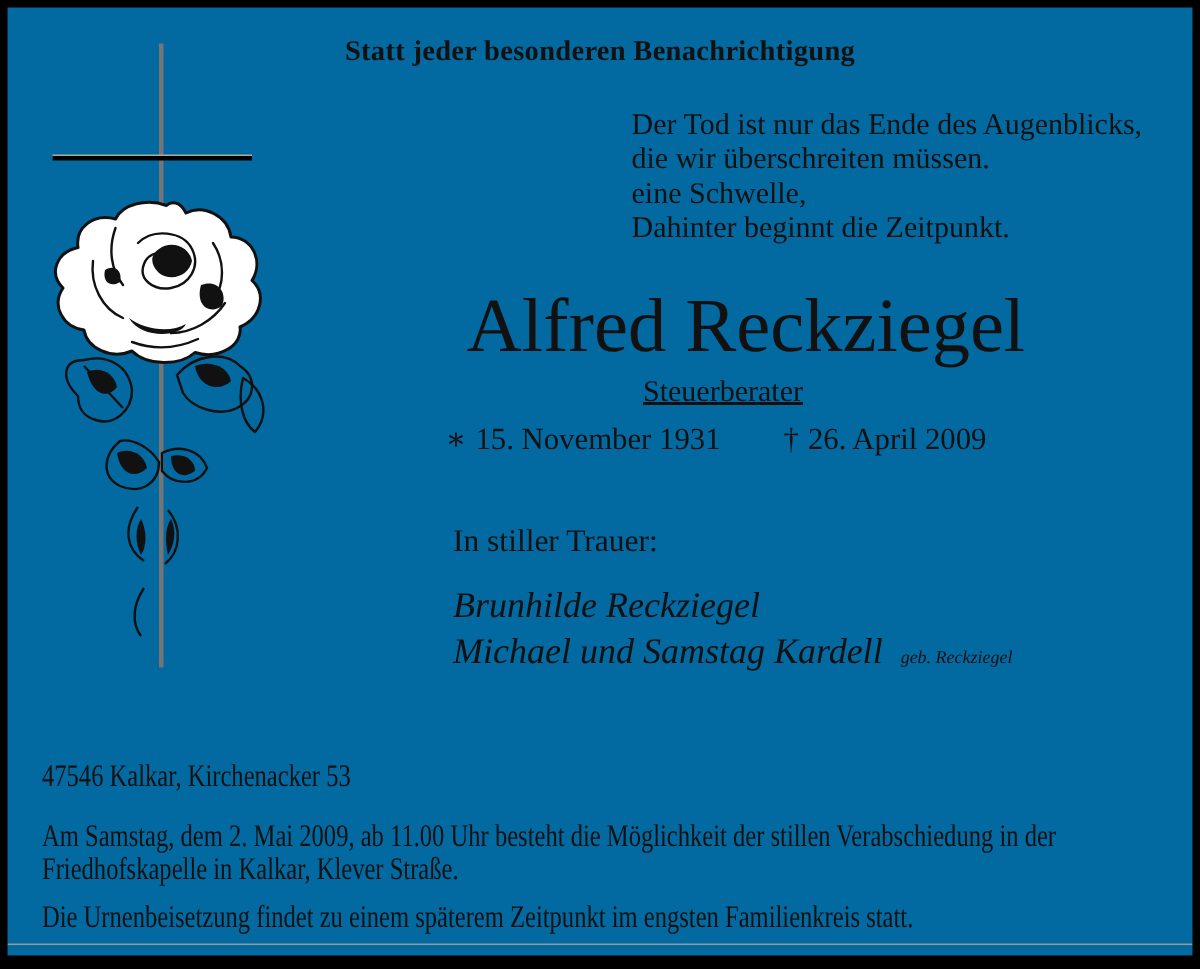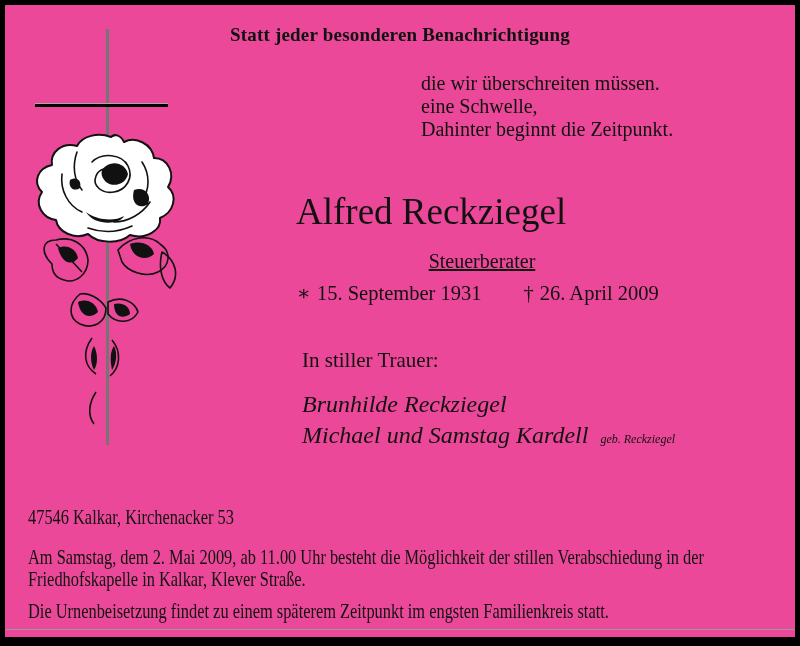--- a/index.html
+++ b/index.html
@@ -1,20 +1,20 @@
 <!DOCTYPE html>
 <html><head>
 <meta charset="utf-8">
 <style>
   html, body { margin: 0; padding: 0; background: #ffffff; }
   * { box-sizing: border-box; }
   .frame {
     position: relative;
     width: 800px; height: 646px;
-    background: #ec4899;
+    background: #0369a1;
     border: 5px solid #000000;
     border-bottom-width: 9px;
     overflow: hidden;
     font-family: "Liberation Serif", "DejaVu Serif", serif;
     color: #111111;
   }
   .abs { position: absolute; }
   .preamble {
     left: 0; right: 0; top: 19px;
     text-align: center;
@@ -34,22 +34,22 @@
     background: #000000;
     box-shadow: 0 -1px 0 #aaaaaa;
   }
   .rose-svg { left: 17px; top: 127px; }
   .poem {
     left: 416px; top: 67px;
     font-size: 20px; line-height: 23px;
     white-space: nowrap;
   }
   .name {
-    left: 291px; top: 188px;
-    font-size: 37px; line-height: 1;
+    left: 306px; top: 188px;
+    font-size: 51px; line-height: 1;
     white-space: nowrap;
   }
   .profession {
     left: 291px; top: 246px; width: 372px;
     text-align: center;
     font-size: 20px; line-height: 1;
     white-space: nowrap;
     text-decoration: underline;
   }
   .dates {
@@ -130,31 +130,32 @@
       <path d="M36,116 C44,112 54,116 56,126 C50,134 40,132 36,116 Z"></path>
       <path d="M108,112 C118,108 130,112 132,122 C124,130 110,126 108,112 Z"></path>
       <path d="M56,170 C64,166 74,170 76,180 C68,188 58,184 56,170 Z"></path>
       <path d="M92,172 C100,170 108,174 108,182 C100,188 92,184 92,172 Z"></path>
       <path d="M72,214 C76,222 76,232 72,238 C68,230 68,220 72,214 Z"></path>
       <path d="M92,214 C96,222 94,232 90,238 C88,228 88,220 92,214 Z"></path>
     </g>
   </svg>
 
   <div class="abs poem">
+    <div>Der Tod ist nur das Ende des Augenblicks,</div>
     <div>die wir überschreiten müssen.</div>
     <div>eine Schwelle,</div>
     <div>Dahinter beginnt die Zeitpunkt.</div>
   </div>
 
   <div class="abs name">Alfred Reckziegel</div>
 
   <div class="abs profession">Steuerberater</div>
 
   <div class="abs dates">
-    <span class="birth"><span class="sym">∗</span><span>15. September 1931</span></span><span class="death"><span class="sym">†</span><span>26. April 2009</span></span>
+    <span class="birth"><span class="sym">∗</span><span>15. November 1931</span></span><span class="death"><span class="sym">†</span><span>26. April 2009</span></span>
   </div>
 
   <div class="abs mourning-intro">In stiller Trauer:</div>
 
   <div class="abs mourners">
     <div><span>Brunhilde Reckziegel</span></div>
     <div><span>Michael und Samstag Kardell</span><span class="suffix">geb. Reckziegel</span></div>
   </div>
 
   <div class="abs condensed address">47546 Kalkar, Kirchenacker 53</div>

